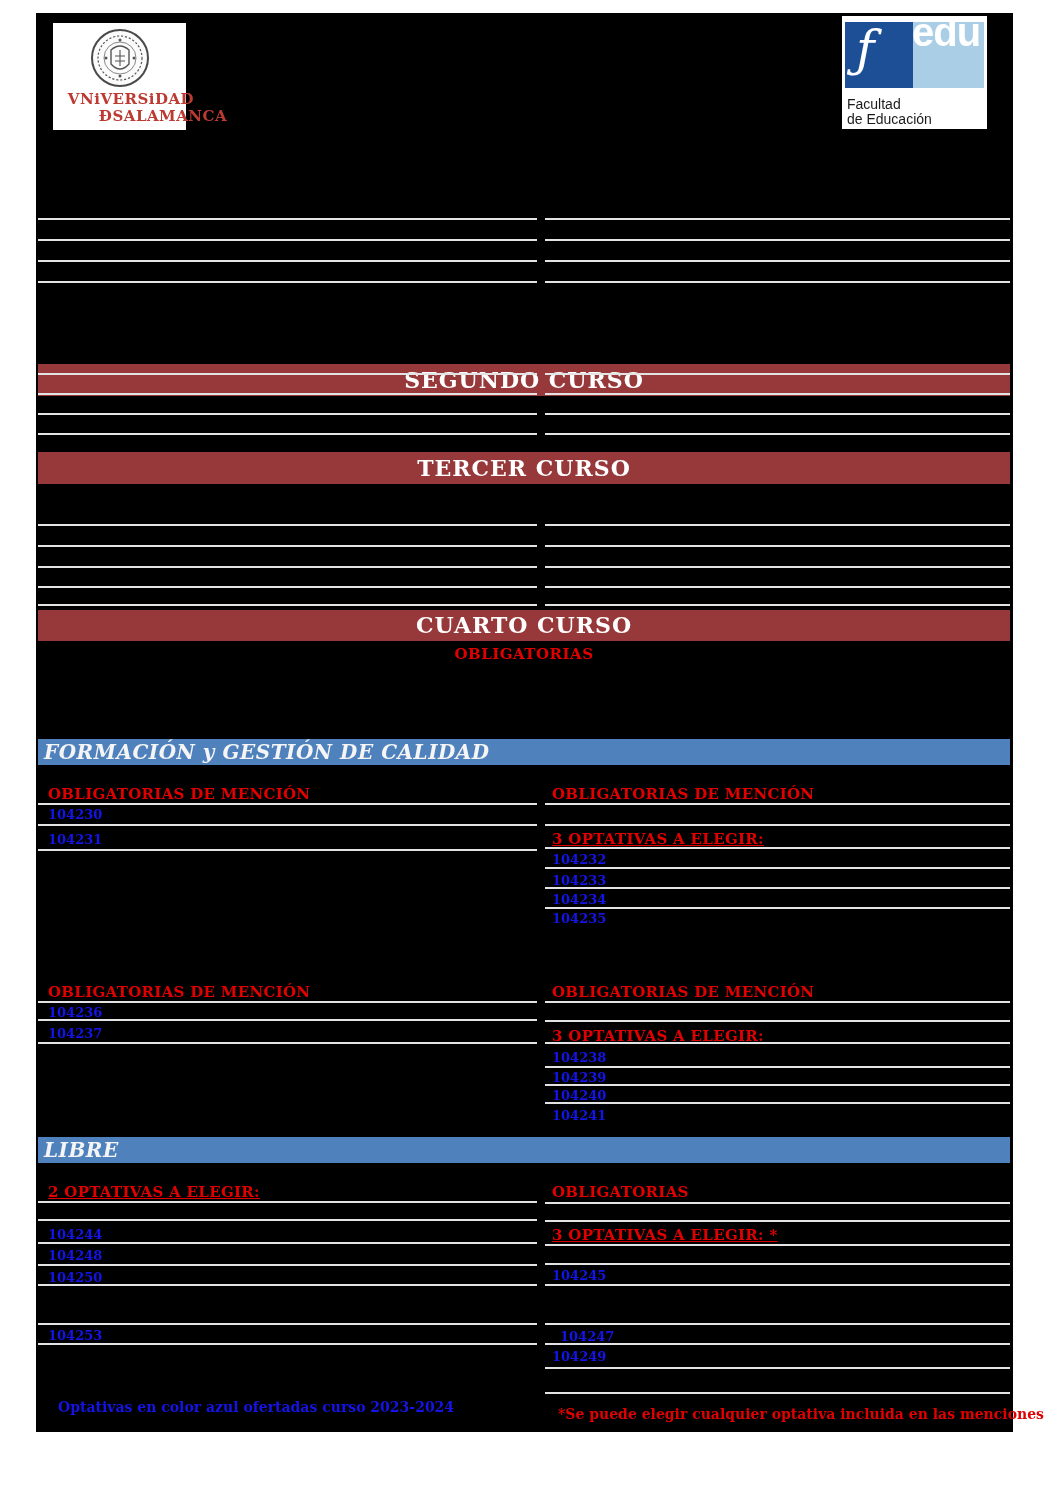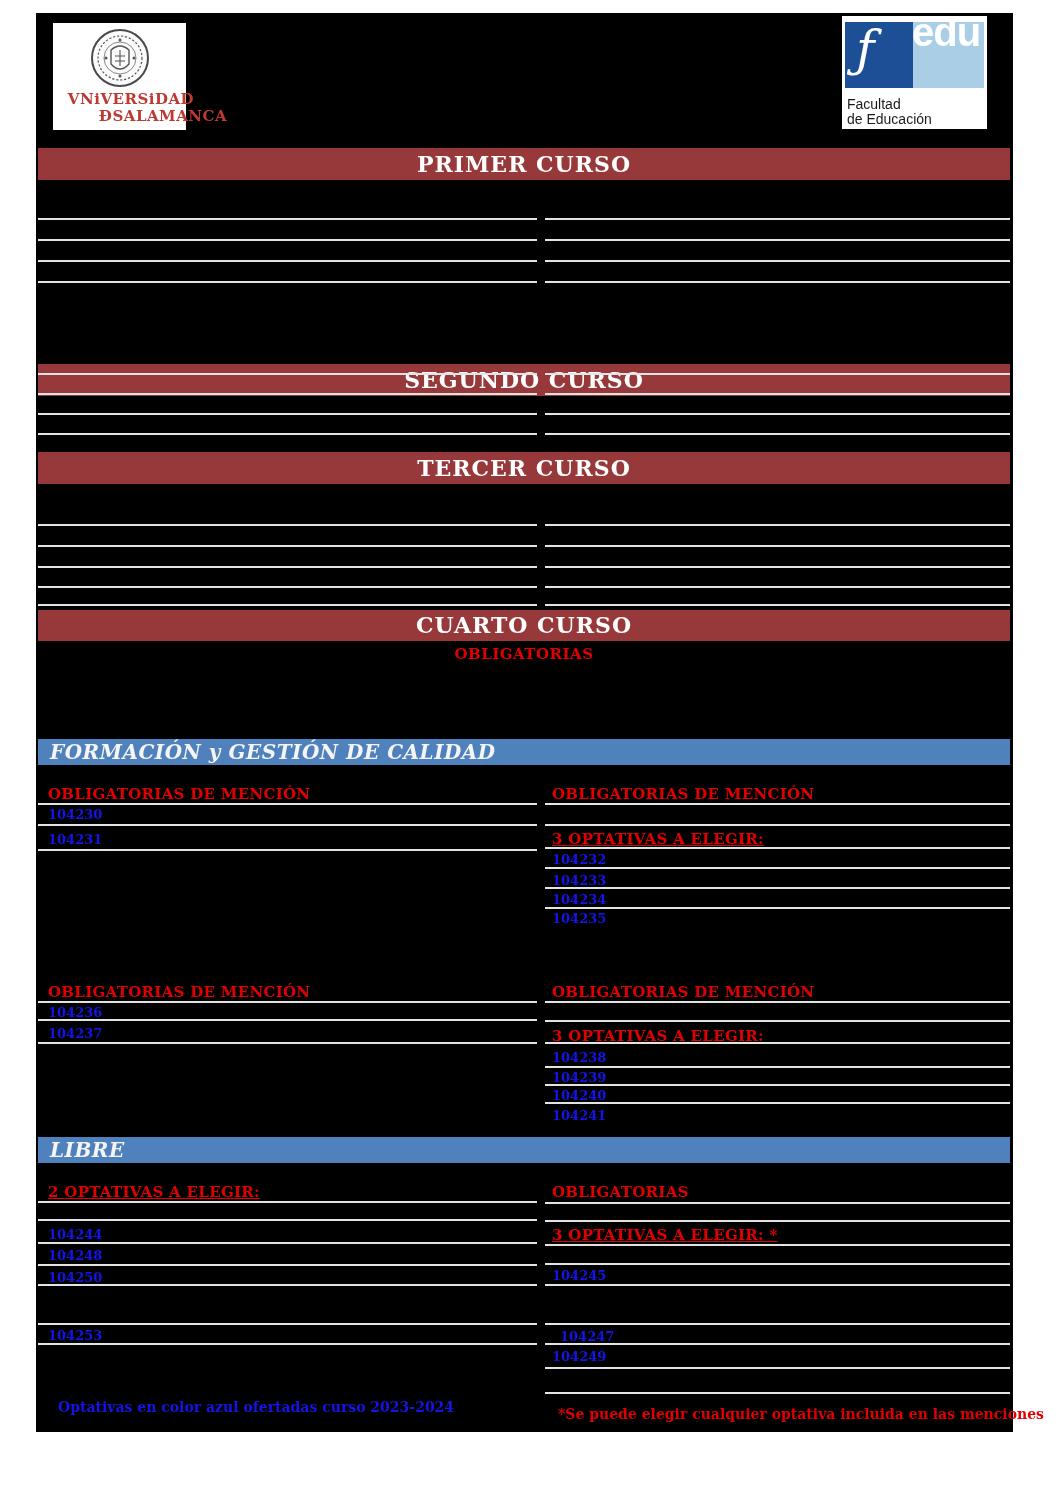--- a/index.html
+++ b/index.html
@@ -5,21 +5,21 @@
   html,body{margin:0;padding:0;background:#ffffff;}
   #canvas{position:relative;width:1060px;height:1497px;background:#ffffff;overflow:hidden;
           font-family:"DejaVu Serif",serif;}
   .abs{position:absolute;}
   #page-bg{left:36px;top:13px;width:977px;height:1419px;background:#000000;}
   
   .curso-banner{left:38px;width:972px;height:32px;background:#97393a;color:#ffffff;
     font-weight:bold;font-size:22px;letter-spacing:1px;text-align:center;line-height:32px;}
   
   .mencion-banner{left:38px;width:972px;height:26px;background:#4f81bd;color:#f5f5f5;
-    font-style:italic;font-weight:bold;font-size:20px;line-height:26px;padding-left:12px;
+    font-style:italic;font-weight:bold;font-size:20px;line-height:26px;padding-left:6px;
     box-sizing:border-box;letter-spacing:0.5px;}
   .red-center{left:38px;width:972px;text-align:center;color:#e10000;font-weight:bold;
     font-size:15px;letter-spacing:0.5px;}
   .red-h{color:#e10000;font-weight:bold;font-size:15px;letter-spacing:0.3px;white-space:nowrap;}
   .red-h.u{text-decoration:underline;}
   .code{color:#1414e6;font-weight:bold;font-size:13px;cursor:pointer;white-space:nowrap;}
   .row-line{position:absolute;height:2px;background:#e3e3e3;}
   
   #usal-box{left:53px;top:23px;width:133px;height:107px;background:#ffffff;}
   #usal-box .wordmark{position:absolute;width:156px;text-align:center;color:#bc3a32;
@@ -60,21 +60,20 @@
 
   <div id="edu-box" class="abs">
     <div id="edu-dark"></div>
     <div id="edu-light"></div>
     <div id="edu-f">ƒ</div>
     <div id="edu-brand">edu</div>
     <div class="edu-fac" style="top:80px;">Facultad</div>
     <div class="edu-fac" style="top:95px;">de Educación</div>
   </div>
 
-  <div class="abs curso-banner" style="top:148px;">PRIMER CURSO</div>
   <div class="abs curso-banner" style="top:316px;margin-top:48px;">SEGUNDO CURSO</div>
   <div class="abs curso-banner" style="top:452px;">TERCER CURSO</div>
   <div class="abs curso-banner" style="top:610px;height:31px;line-height:31px;">CUARTO CURSO</div>
 
   <div class="abs red-center" style="top:645px;">OBLIGATORIAS</div>
 
   <div class="abs mencion-banner" style="top:739px;">FORMACIÓN y GESTIÓN DE CALIDAD</div>
   <div class="abs red-h" style="left:48px;top:785px;">OBLIGATORIAS DE MENCIÓN</div>
   <div class="abs code" style="left:48px;top:807px;">104230</div>
   <div class="abs code" style="left:48px;top:832px;">104231</div>

